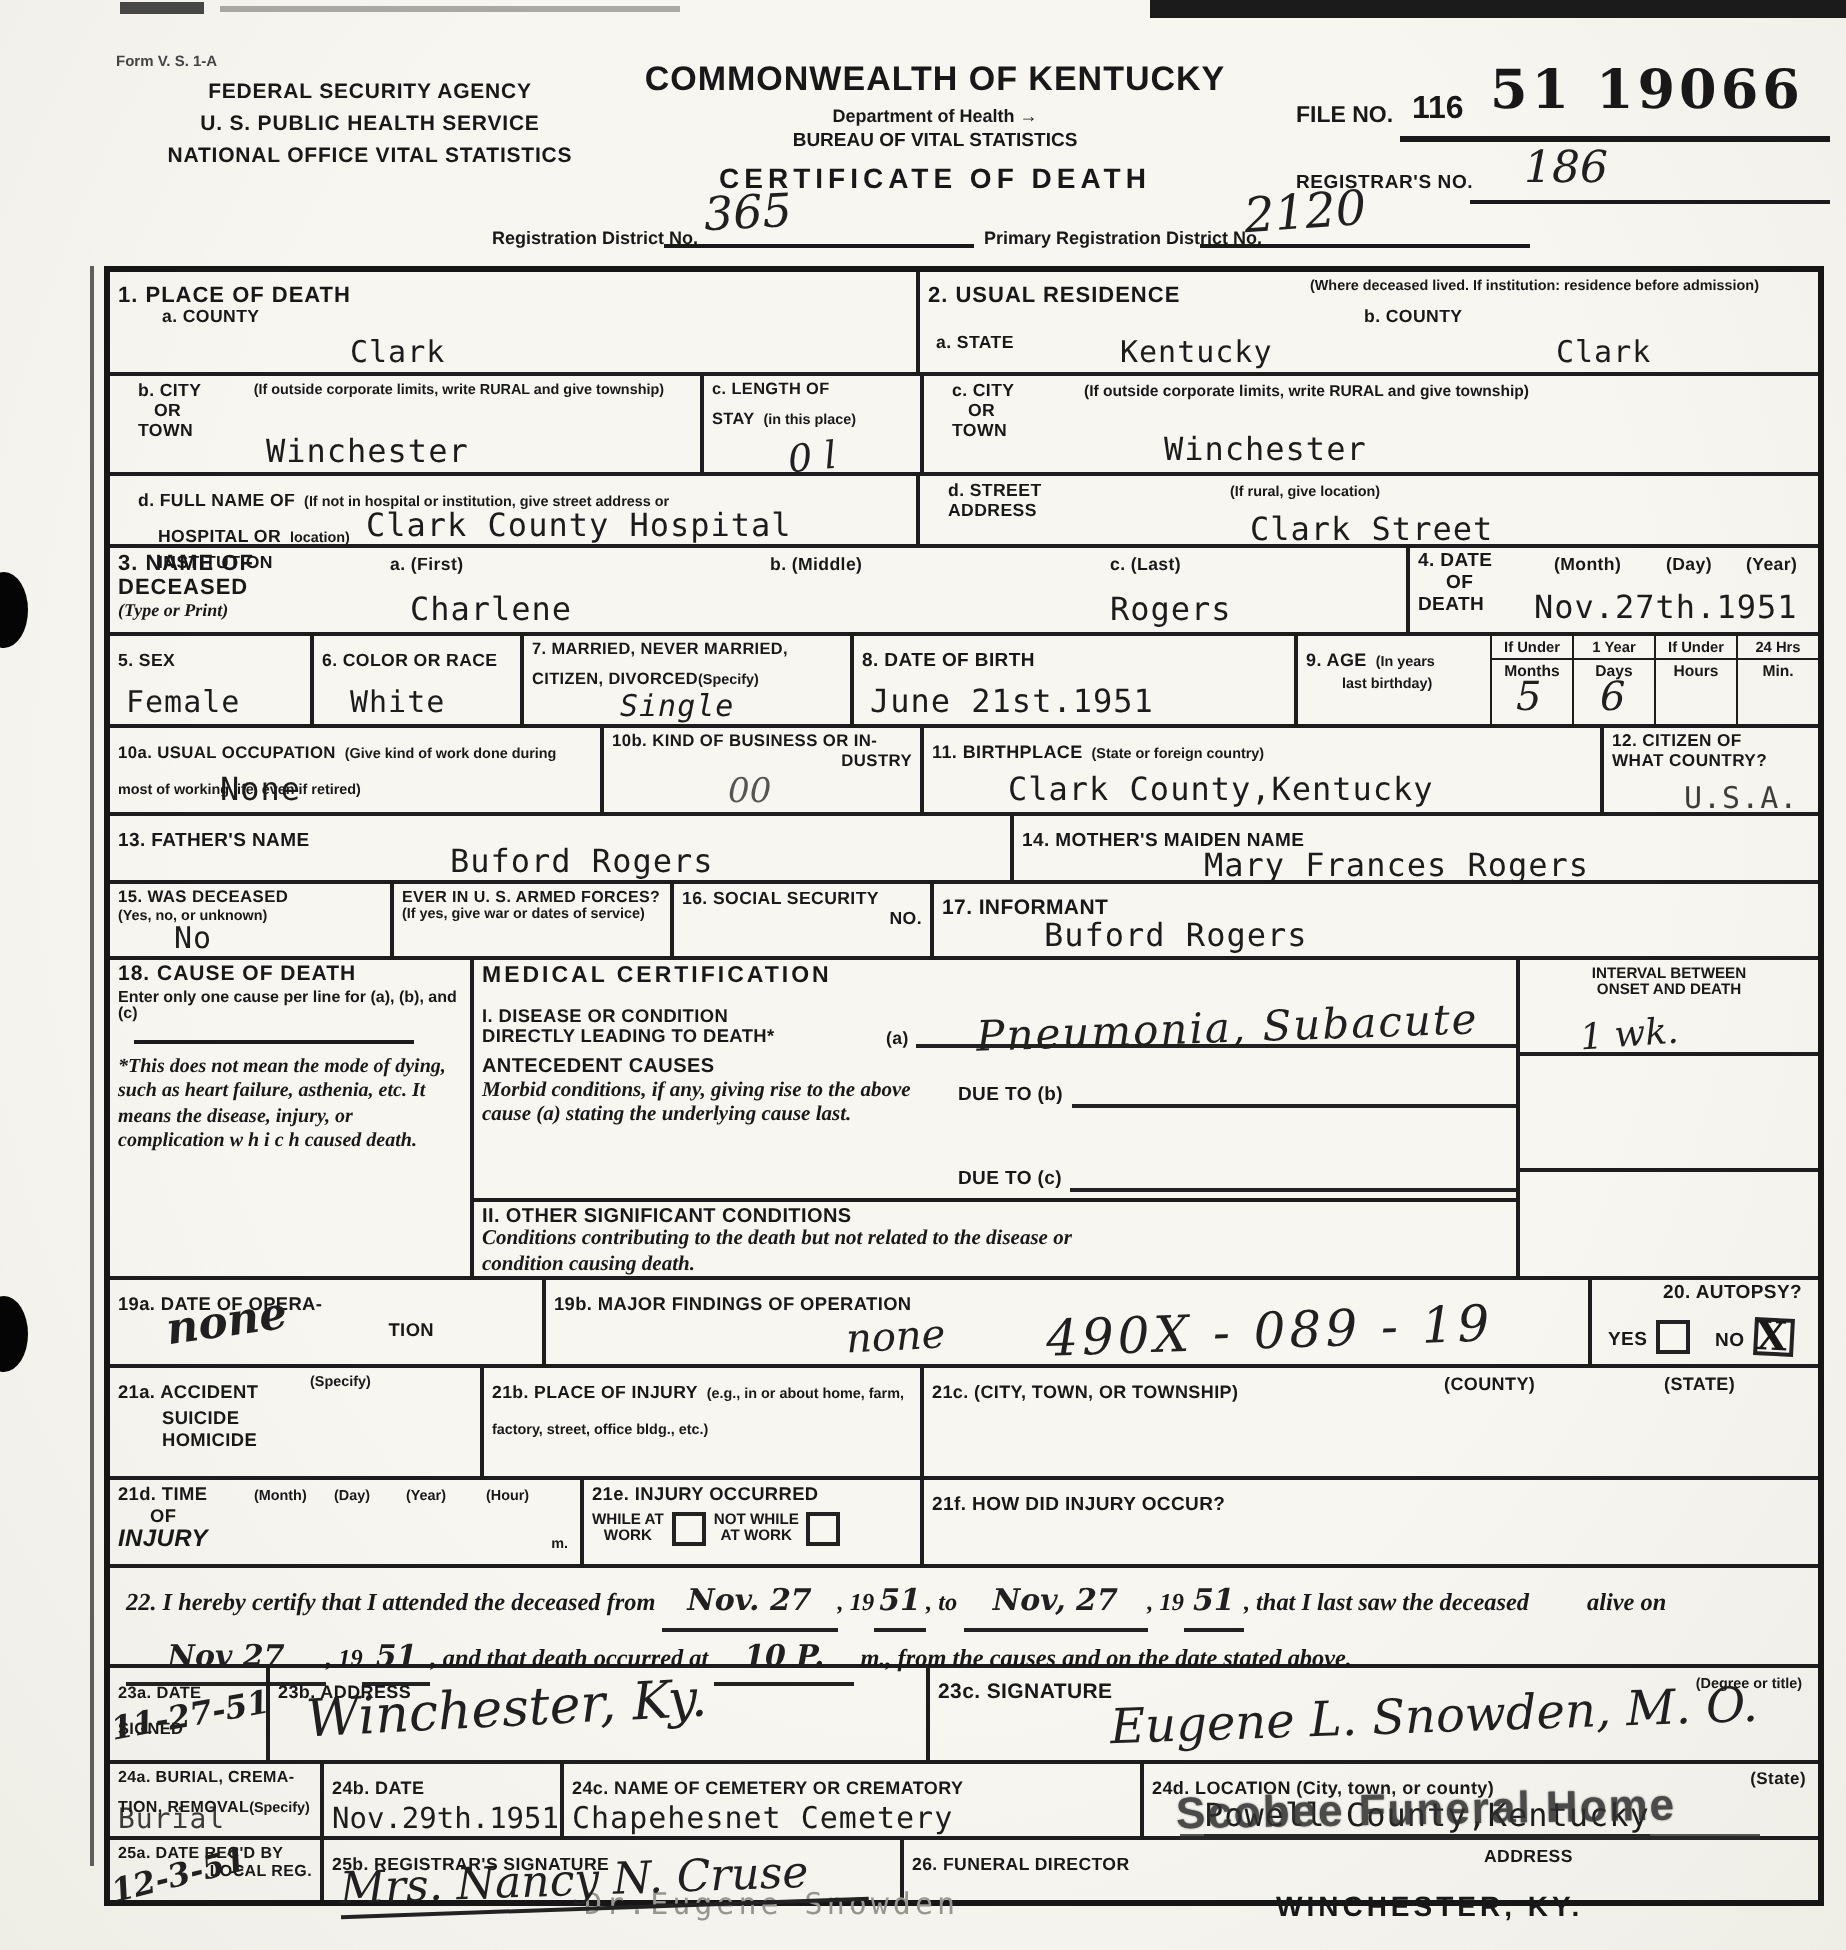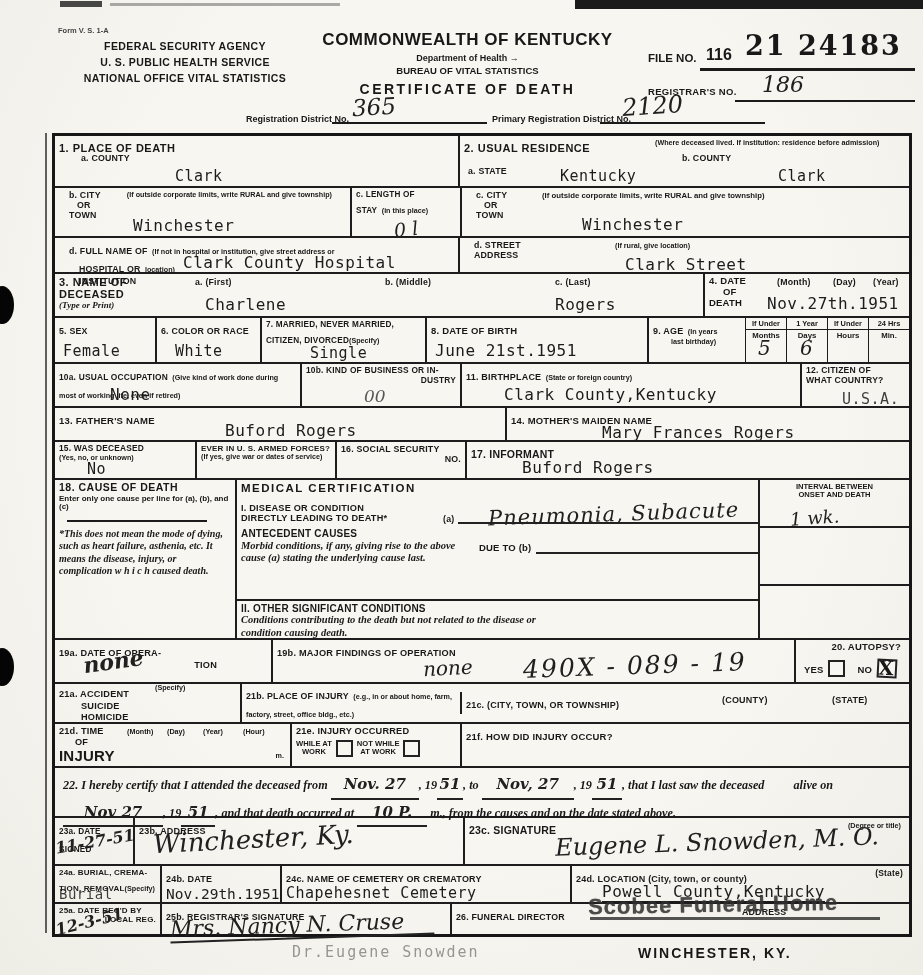--- a/index.html
+++ b/index.html
@@ -54,21 +54,21 @@
     <div style="font-size:17px;font-weight:bold;letter-spacing:.5px;">COMMONWEALTH OF KENTUCKY</div>
     <div style="font-size:9px;font-weight:bold;margin-top:3px;">
       <span>Department of Health</span>
       <span style="font-weight:bold;">→</span>
     </div>
     <div style="font-size:9.5px;font-weight:bold;margin-top:2px;">BUREAU OF VITAL STATISTICS</div>
     <div style="font-size:14px;font-weight:bold;letter-spacing:2.5px;margin-top:5px;">CERTIFICATE OF DEATH</div>
   </div>
   <div class="abs" style="left:648px;top:52px;font-size:11.5px;font-weight:bold;">FILE NO.</div>
   <div class="abs" style="left:706px;top:46px;font-size:16px;font-weight:bold;">116</div>
-  <div class="abs" style="left:745px;top:30px;font-family:'DejaVu Serif',serif;font-weight:bold;font-size:27px;letter-spacing:2px;">21    24183</div>
+  <div class="abs" style="left:745px;top:30px;font-family:'DejaVu Serif',serif;font-weight:bold;font-size:27px;letter-spacing:2px;">51    19066</div>
   <div class="abs" style="left:700px;top:68px;width:215px;height:2.5px;background:#1a1a1a;"></div>
   <div class="abs" style="left:648px;top:86px;font-size:9.5px;font-weight:bold;letter-spacing:.3px;">REGISTRAR'S NO.</div>
   <div class="abs hand" style="left:762px;top:72px;font-size:22px;">186</div>
   <div class="abs" style="left:735px;top:100px;width:180px;height:2px;background:#1a1a1a;"></div>
   <div class="abs" style="left:246px;top:114px;font-size:9px;font-weight:bold;">Registration District No.</div>
   <div class="abs hand" style="left:352px;top:94px;font-size:23px;transform:rotate(-3deg);">365</div>
   <div class="abs" style="left:332px;top:122px;width:155px;height:2px;background:#1a1a1a;"></div>
   <div class="abs" style="left:492px;top:114px;font-size:9px;font-weight:bold;">Primary Registration District No.</div>
   <div class="abs hand" style="left:622px;top:92px;font-size:24px;transform:rotate(-4deg);">2120</div>
   <div class="abs" style="left:600px;top:122px;width:165px;height:2px;background:#1a1a1a;"></div>
@@ -156,21 +156,21 @@
         <span class="lbl">5. SEX</span>
         <span class="typed abs" style="left:8px;bottom:2px;">Female</span>
       </div>
       <div class="c" style="width:105px;">
         <span class="lbl">6. COLOR OR RACE</span>
         <span class="typed abs" style="left:18px;bottom:2px;">White</span>
       </div>
       <div class="c" style="width:165px;">
         <div class="lbl" style="font-size:8.2px;">7. MARRIED, NEVER MARRIED,</div>
         <div style="white-space:nowrap;"><span class="lbl" style="font-size:8.2px;">CITIZEN, DIVORCED</span><span class="note">(Specify)</span></div>
-        <span class="typed abs" style="left:48px;bottom:0px;">Single</span>
+        <span class="typed abs" style="left:48px;bottom:0px;font-style:italic;">Single</span>
       </div>
       <div class="c" style="width:222px;">
         <span class="lbl" style="font-size:9.5px;">8. DATE OF BIRTH</span>
         <span class="typed abs" style="left:8px;bottom:2px;font-size:16px;">June 21st.1951</span>
       </div>
       <div class="c" style="flex:1;padding:0;">
         <div class="abs" style="left:4px;top:2px;width:96px;">
           <span class="lbl" style="font-size:9px;">9. AGE</span>
           <span class="note">(In years</span>
           <div class="note" style="margin-left:18px;">last birthday)</div>
@@ -272,20 +272,24 @@
           </div>
         </div>
         <div class="lbl" style="font-size:10px;margin-top:4px;">ANTECEDENT CAUSES</div>
         <div style="display:flex;">
           <div class="ital" style="width:238px;font-size:10.5px;">Morbid conditions, if any, giving rise to the above cause (a) stating the underlying cause last.</div>
           <div style="flex:1;display:flex;flex-direction:column;justify-content:space-between;height:56px;">
             <div style="display:flex;align-items:flex-end;">
               <span class="lbl" style="font-size:9.5px;margin-right:4px;">DUE TO (b)</span>
               <div class="fill" style="height:12px;"></div>
             </div>
+            <div style="display:flex;align-items:flex-end;">
+              <span class="lbl" style="font-size:9.5px;margin-right:4px;">DUE TO (c)</span>
+              <div class="fill" style="height:12px;"></div>
+            </div>
           </div>
         </div>
         <div class="lbl" style="font-size:10px;margin-top:3px;border-top:2px solid #1d1d1d;margin-left:-4px;padding:2px 0 0 4px;">II. OTHER SIGNIFICANT CONDITIONS</div>
         <div class="ital" style="width:320px;">Conditions contributing to the death but not related to the disease or condition causing death.</div>
       </div>
       <div class="c" style="flex:1;padding:0;">
         <div style="height:46px;border-bottom:2px solid #1d1d1d;text-align:center;position:relative;">
           <div class="note" style="font-size:7.6px;padding-top:3px;">INTERVAL BETWEEN</div>
           <div class="note" style="font-size:7.6px;">ONSET AND DEATH</div>
           <span class="hand abs" style="left:30px;bottom:-2px;font-size:18px;transform:rotate(-4deg);">1 wk.</span>
@@ -310,21 +314,21 @@
         <div class="lbl" style="font-size:9.5px;text-align:right;margin-right:4px;">20. AUTOPSY?</div>
         <div class="abs" style="left:8px;bottom:4px;white-space:nowrap;">
           <span class="lbl" style="font-size:9.5px;">YES</span>
           <span class="box"></span>
           <span class="lbl" style="font-size:9.5px;margin-left:8px;">NO</span>
           <span class="box" style="transform:rotate(3deg);width:16px;height:15px;"><span class="abs" style="left:-1px;top:-5px;font-size:20px;font-weight:bold;font-family:'DejaVu Serif',serif;">X</span></span>
         </div>
       </div>
     </div>
 
-    <div class="r" style="height:40px;align-items:center;">
+    <div class="r" style="height:56px;">
       <div class="c first" style="width:185px;">
         <span class="lbl" style="font-size:9.2px;">21a. ACCIDENT</span>
         <span class="note abs" style="left:100px;top:3px;">(Specify)</span>
         <div class="lbl" style="font-size:9.2px;margin-left:22px;">SUICIDE</div>
         <div class="lbl" style="font-size:9.2px;margin-left:22px;">HOMICIDE</div>
       </div>
       <div class="c" style="width:220px;">
         <span class="lbl" style="font-size:8.8px;">21b. PLACE OF INJURY</span>
         <span class="note">(e.g., in or about home, farm, factory, street, office bldg., etc.)</span>
       </div>
@@ -332,21 +336,21 @@
         <span class="lbl" style="font-size:9px;">21c. (CITY, TOWN, OR TOWNSHIP)</span>
         <span class="lbl abs" style="left:260px;top:3px;font-size:9px;">(COUNTY)</span>
         <span class="lbl abs" style="left:370px;top:3px;font-size:9px;">(STATE)</span>
       </div>
     </div>
 
     <div class="r" style="height:44px;">
       <div class="c first" style="width:235px;">
         <div class="lbl" style="font-size:9.2px;">21d. TIME</div>
         <div class="lbl" style="font-size:9.2px;margin-left:16px;">OF</div>
-        <div class="lbl" style="font-size:15px;">INJURY</div>
+        <div class="lbl" style="font-size:12px;font-style:italic;">INJURY</div>
         <span class="note abs" style="left:72px;top:4px;">(Month)</span>
         <span class="note abs" style="left:112px;top:4px;">(Day)</span>
         <span class="note abs" style="left:148px;top:4px;">(Year)</span>
         <span class="note abs" style="left:188px;top:4px;">(Hour)</span>
         <span class="note abs" style="right:6px;bottom:6px;">m.</span>
       </div>
       <div class="c" style="width:170px;">
         <div class="lbl" style="font-size:9.2px;">21e. INJURY OCCURRED</div>
         <div style="display:flex;align-items:center;margin-top:3px;">
           <div style="text-align:center;">

